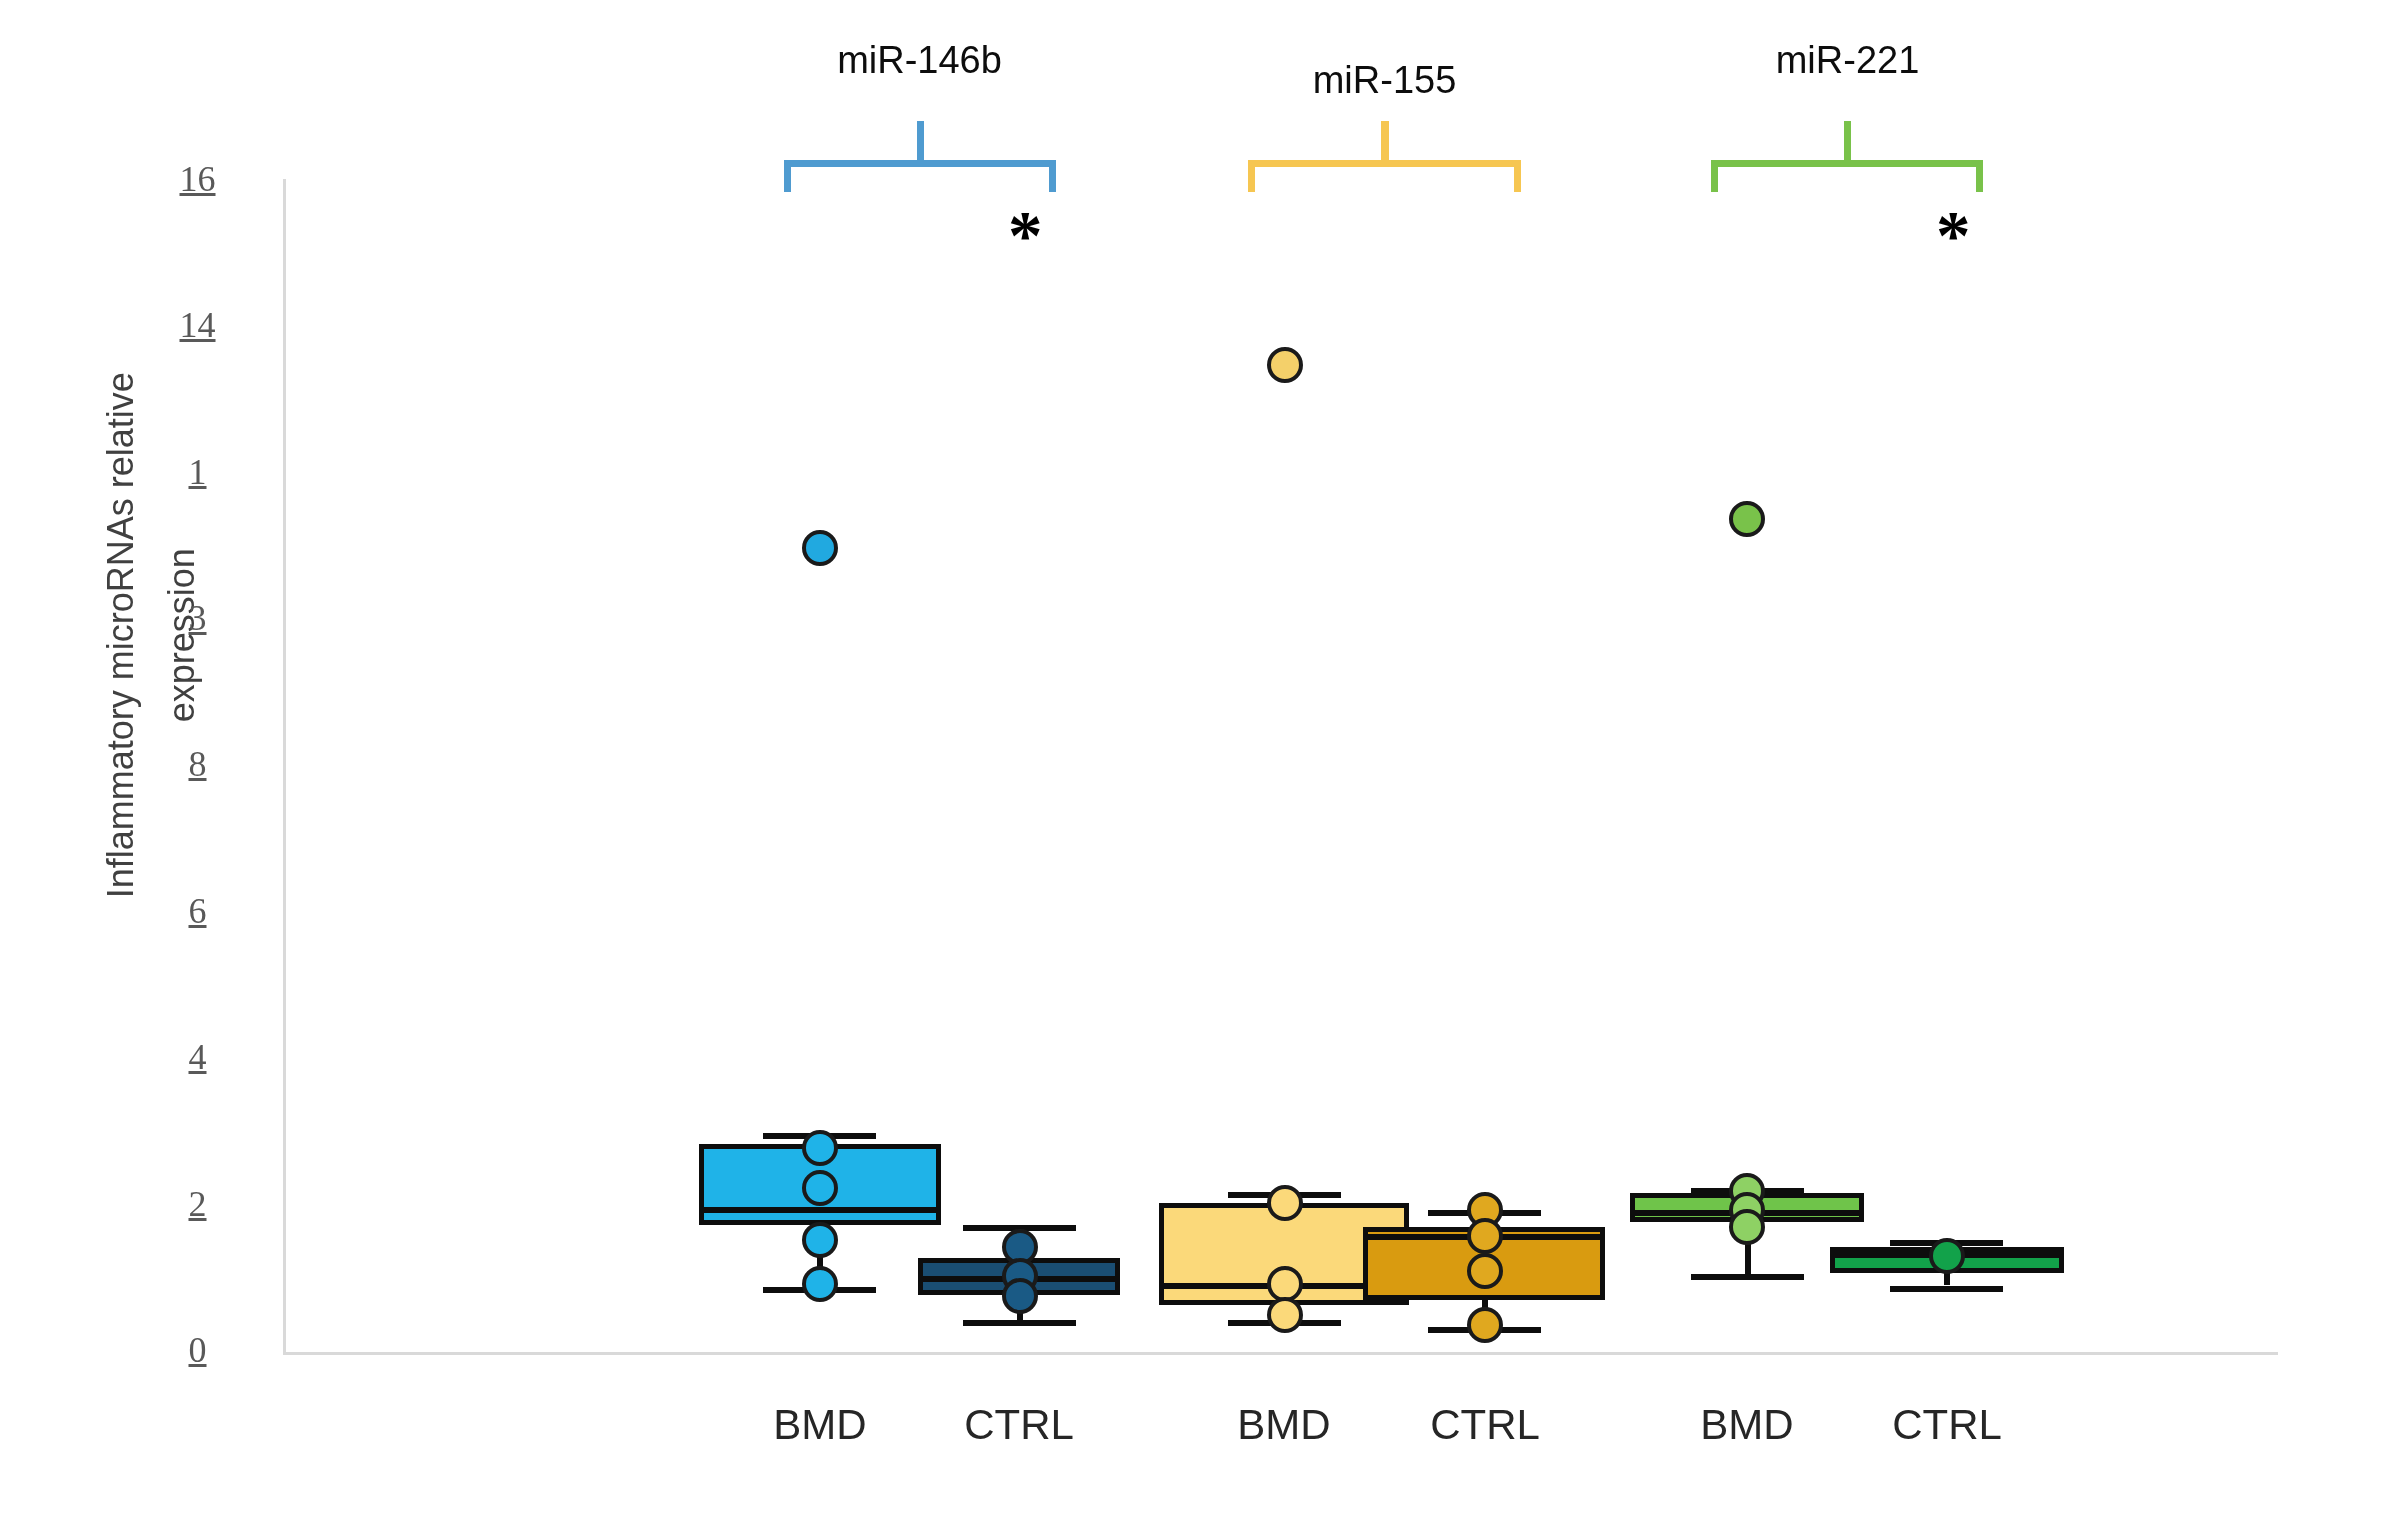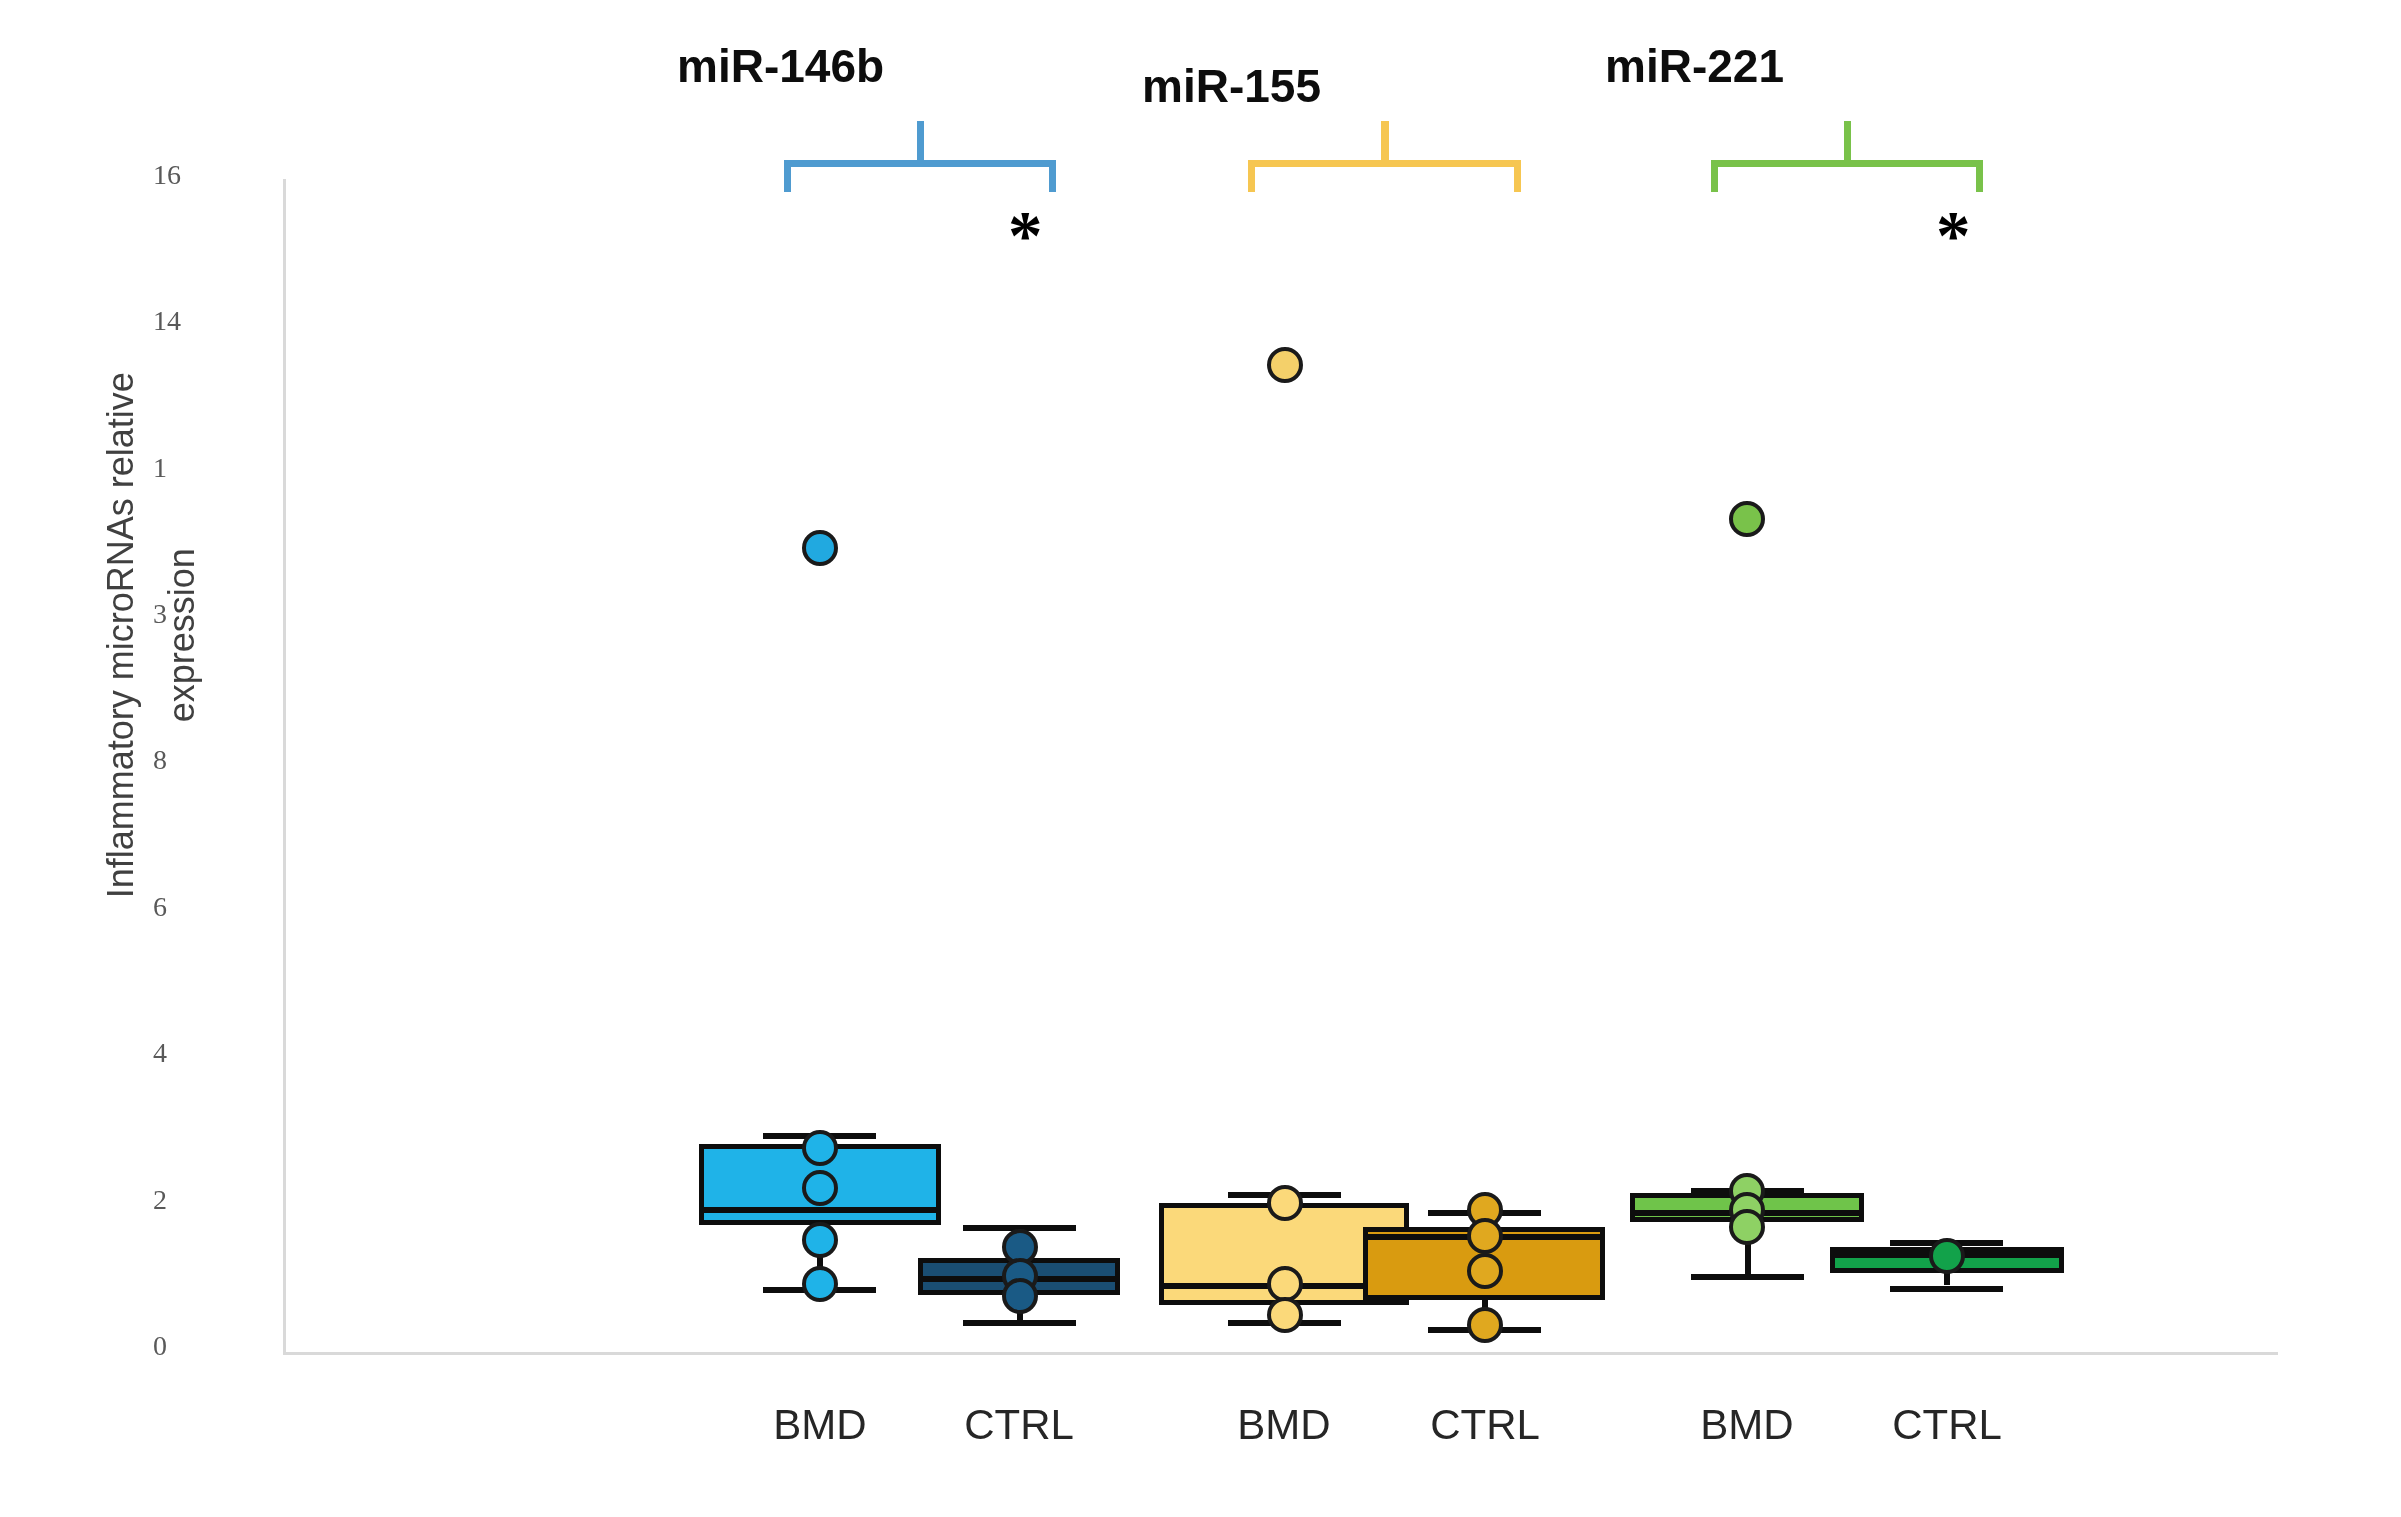--- a/index.html
+++ b/index.html
@@ -4,38 +4,38 @@
 <style>
   html,body{margin:0;padding:0;background:#ffffff;}
   body{width:2401px;height:1518px;font-family:"Liberation Sans",sans-serif;overflow:hidden;}
   #fig{position:relative;width:2401px;height:1518px;background:#fff;}
 
   
   .axis-line{position:absolute;background:#d9d9d9;}
   .y-axis{left:283px;top:179px;width:3.2px;height:1176px;}
   .x-axis{left:283px;top:1352px;width:1995px;height:3.2px;}
 
-  .ytick{position:absolute;right:0;width:89px;text-align:left;
-         font-size:28px;color:#595959;line-height:1;
-         font-family:"Liberation Serif",serif;}
+  .ytick{position:absolute;right:0;width:89px;text-align:center;
+         font-size:36px;color:#595959;line-height:1;
+         font-family:"Liberation Serif",serif;text-decoration:underline;}
 
   .xlabel{position:absolute;top:1401px;width:210px;text-align:center;
           font-size:42px;color:#262626;font-family:"Liberation Sans",sans-serif;}
 
   
   .ytitle{position:absolute;left:-186px;top:614px;width:614px;
           transform:rotate(-90deg);transform-origin:center center;
           text-align:center;font-size:36px;color:#404040;line-height:1.18;}
   .ytitle2{position:absolute;left:-125px;top:614px;width:614px;
           transform:rotate(-90deg);transform-origin:center center;
           text-align:center;font-size:36px;color:#404040;line-height:1.18;}
 
   
-  .gtitle{position:absolute;font-size:46px;font-weight:bold;color:#0d0d0d;
-          text-align:left;white-space:nowrap;}
+  .gtitle{position:absolute;font-size:38px;font-weight:normal;color:#0d0d0d;
+          text-align:center;white-space:nowrap;}
   .bracket{position:absolute;}
   .bracket .bar{position:absolute;left:0;top:0;height:7.3px;width:100%;}
   .bracket .tickL,.bracket .tickR{position:absolute;top:0;width:7.3px;height:32px;}
   .bracket .tickL{left:0;}
   .bracket .tickR{right:0;}
   .bracket .stem{position:absolute;top:-39px;width:7.3px;height:42px;left:50%;margin-left:-3.2px;}
 
   .star{position:absolute;font-size:69px;line-height:1;color:#000;
         font-family:"Liberation Serif",serif;font-weight:bold;}
 

